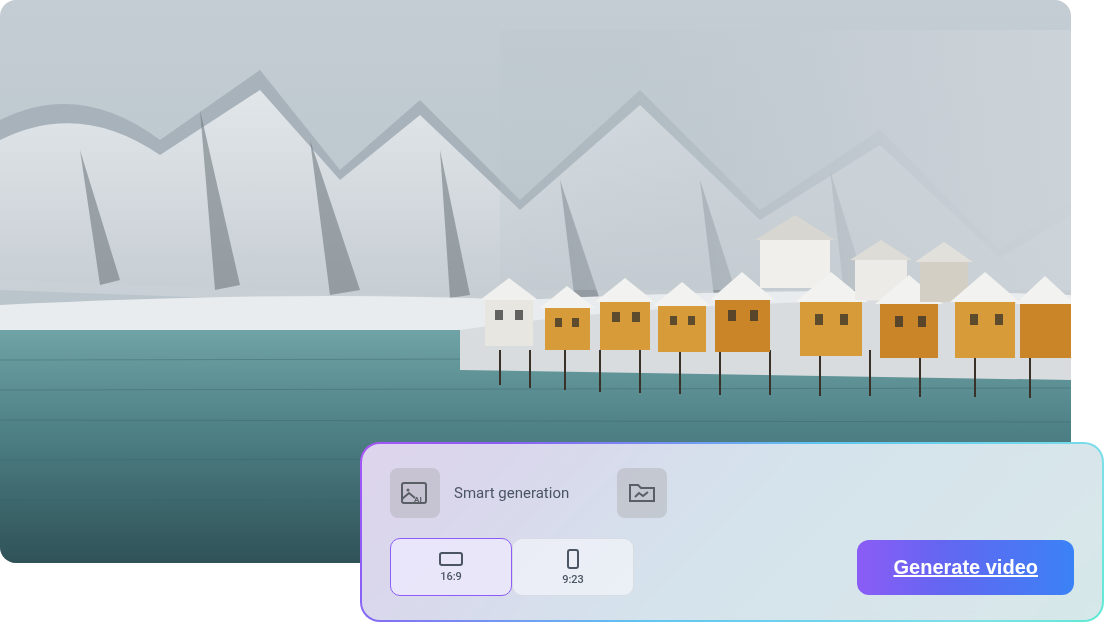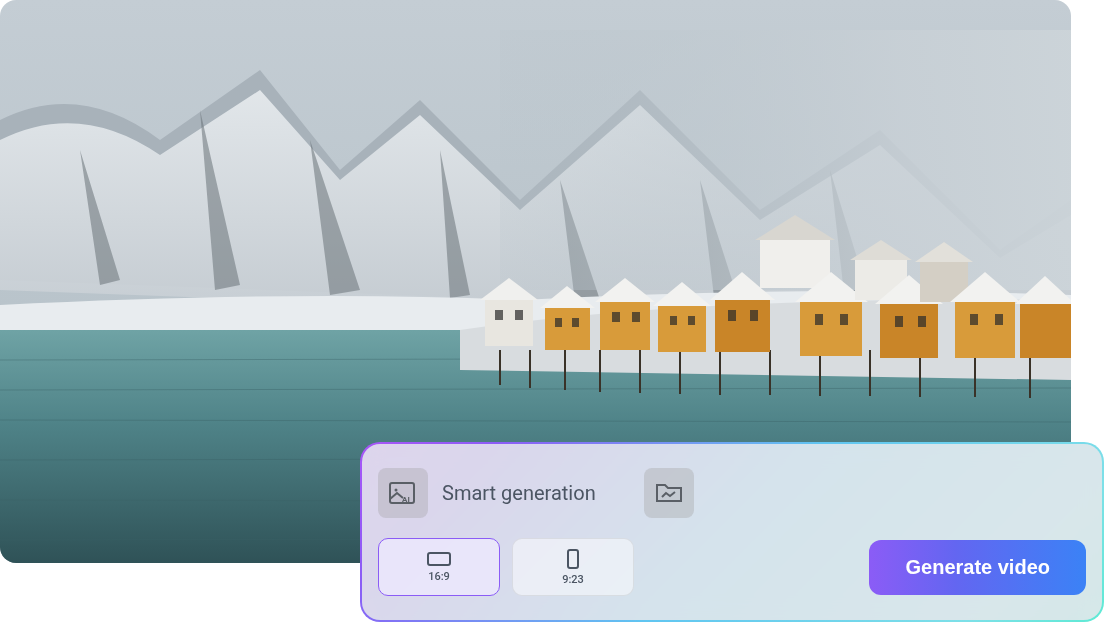--- a/index.html
+++ b/index.html
@@ -34,21 +34,21 @@
   width: 744px;
   padding: 2px;
   border-radius: 20px;
   background: linear-gradient(135deg, #a855f7 0%, #8b5cf6 15%, #60c5f1 50%, #7de0e8 85%, #5eead4 100%);
 }
 
 .control-panel-inner {
   background: rgba(229, 231, 235, 0.88);
   backdrop-filter: blur(10px);
   border-radius: 18px;
-  padding: 24px 16px;
+  padding: 24px 28px;
 }
 
 .generation-row {
   display: flex;
   gap: 48px;
   margin-bottom: 20px;
 }
 
 .gen-option {
   display: flex;
@@ -66,29 +66,28 @@
   align-items: center;
   justify-content: center;
 }
 
 .gen-icon-box svg {
   width: 30px;
   height: 28px;
 }
 
 .gen-label {
-  font-size: 20px;
+  font-size: 15px;
   color: #4b5563;
   font-weight: 400;
 }
 
 .controls-row {
   display: flex;
   align-items: center;
-  gap: 12px;
 }
 
 .ratio-btn {
   width: 122px;
   height: 58px;
   background: rgba(255,255,255,0.5);
   border: 1px solid rgba(0,0,0,0.08);
   border-radius: 10px;
   display: flex;
   flex-direction: column;
@@ -122,20 +121,21 @@
 
 .generate-btn {
   padding: 16px 36px;
   background: linear-gradient(90deg, #8b5cf6 0%, #6366f1 40%, #3b82f6 100%);
   border: none;
   border-radius: 12px;
   color: #fff;
   font-size: 20px;
   font-weight: 600;
   cursor: pointer;
+  text-decoration: underline;
 }
 </style>
 </head>
 <body>
 
 <div class="hero-image">
   <svg viewBox="0 0 1071 563" preserveAspectRatio="xMidYMid slice">
     <defs>
       <linearGradient id="sky" x1="0" y1="0" x2="0" y2="1">
         <stop offset="0%" stop-color="#c4cdd4"></stop>

